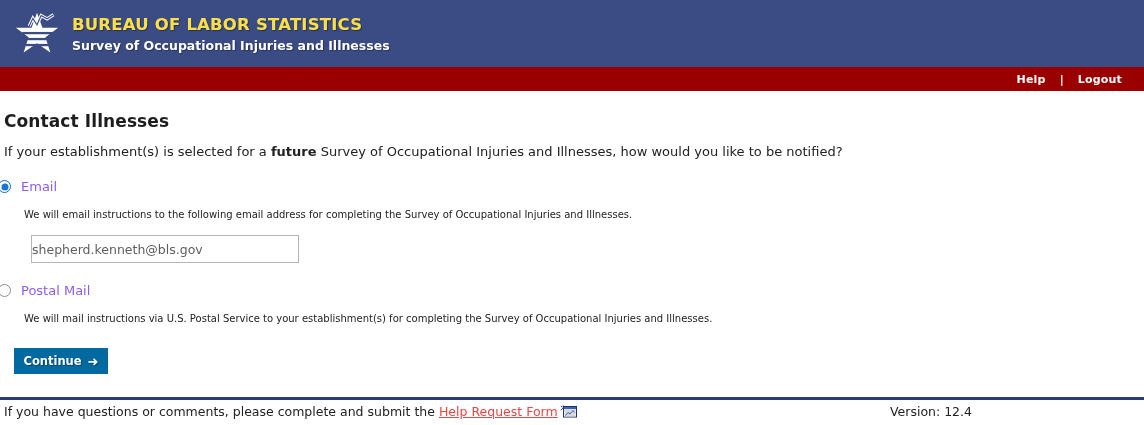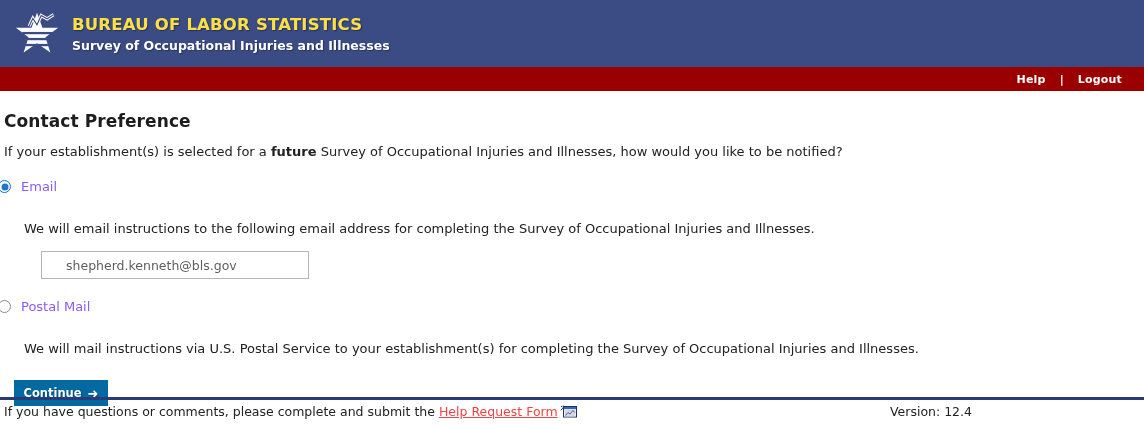--- a/index.html
+++ b/index.html
@@ -130,38 +130,38 @@
     width: 7px;
     height: 7px;
     border-radius: 50%;
     background: #1877d2;
   }
   .option-label {
     font-size: 13px;
     color: #8b5cf6;
   }
   .option-desc {
-    font-size: 13px;
-    color: #222222;
-    margin-top: 27px;
+    font-size: 10px;
+    color: #222222;
+    margin-top: 15px;
     margin-left: 20px;
   }
 
   #email-input {
     margin-top: 15px;
-    margin-left: 37px;
+    margin-left: 27px;
     width: 268px;
     height: 28px;
     box-sizing: border-box;
     border: 1px solid #b5b5b5;
     background: #ffffff;
     font-family: "DejaVu Sans", "Liberation Sans", sans-serif;
     font-size: 12.5px;
     color: #5e5e5e;
-    padding: 0 24px;
+    padding: 0 0;
     outline: none;
     border-radius: 0;
   }
 
   #continue-button {
     margin-top: 24px;
     margin-left: 10px;
     width: 94px;
     height: 26px;
     background: #0369a1;
@@ -253,21 +253,21 @@
 </div>
 
 <div id="utility-bar">
   <a class="util-link" href="#">Help</a>
   <span class="util-sep">|</span>
   <a class="util-link" href="#">Logout</a>
 </div>
 
 <div id="main-content">
 
-  <h1 id="page-title">Contact Preference</h1>
+  <h1 id="page-title">Contact Illnesses</h1>
 
   <div id="intro-question">
     <span>If your establishment(s) is selected for a </span><b>future</b><span> Survey of Occupational Injuries and Illnesses, how would you like to be notified?</span>
   </div>
 
   
   <div class="option-row">
     <span class="radio selected"></span>
     <span class="option-label">Email</span>
   </div>

